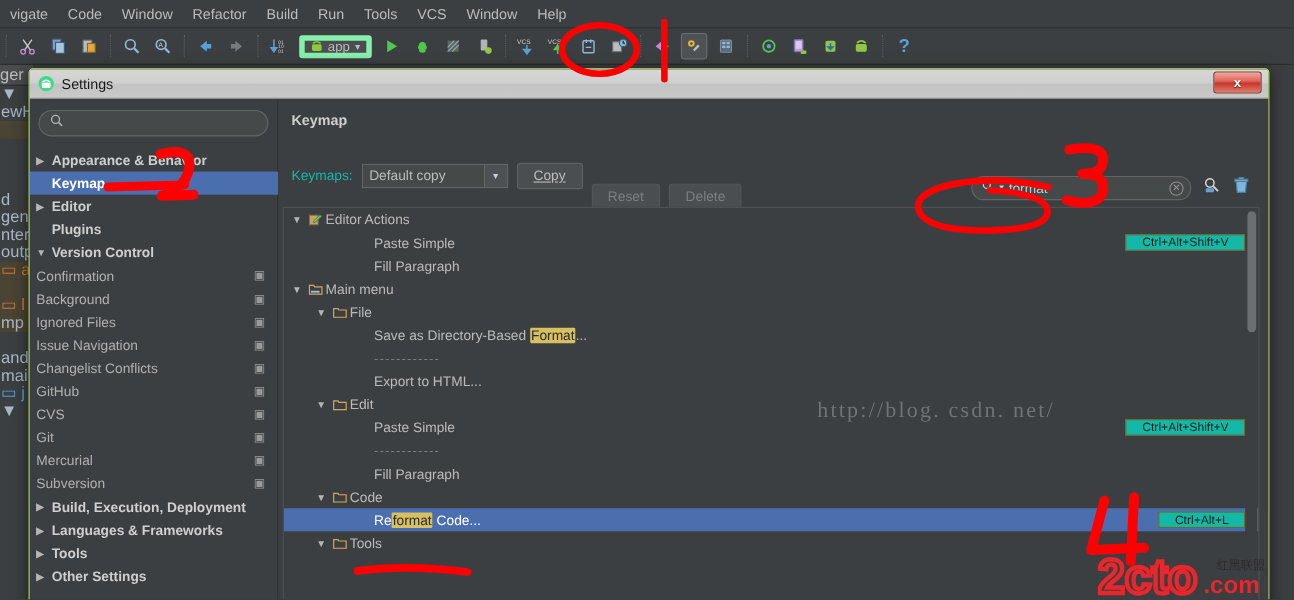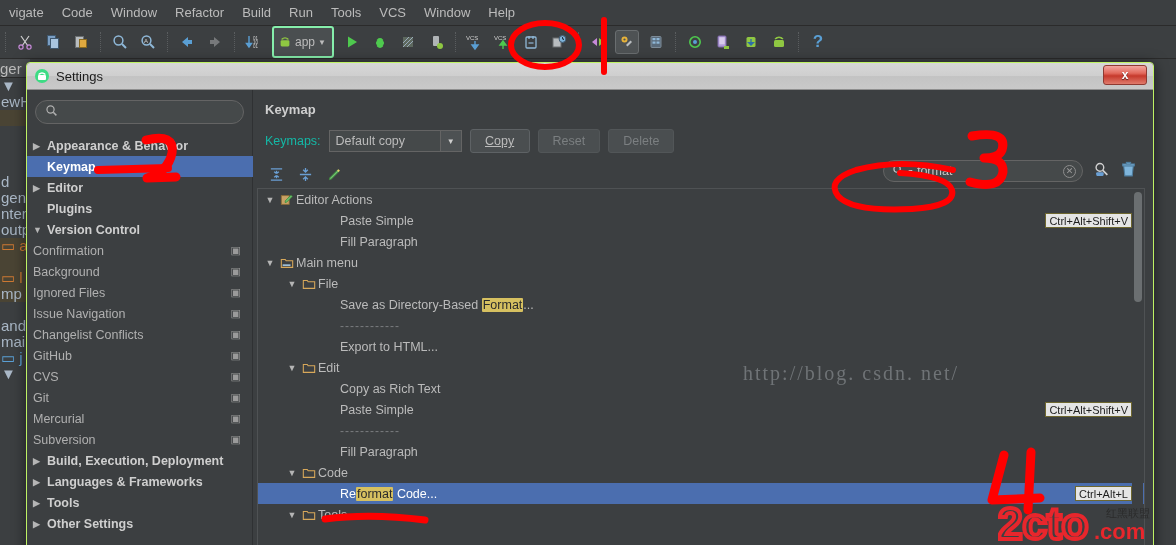--- a/index.html
+++ b/index.html
@@ -37,21 +37,21 @@
     border-bottom: 1px solid #2b2b2b;
   }
   .tb-sep { width: 1px; height: 20px; border-left: 1px dotted #5a5d5f; margin: 0 5px; }
   .tb-ico {
     width: 22px; height: 22px; margin: 0 3px;
     display: flex; align-items: center; justify-content: center;
     font-size: 13px; color: #a9b7c6; position: relative;
   }
   .tb-ico svg { display: block; }
   .tb-combo {
-    height: 32px; min-width: 62px; border: 2px solid #86efac; border-radius: 3px;
+    height: 21px; min-width: 62px; border: 5px solid #86efac; border-radius: 3px;
     background: #4a4e50; display: flex; align-items: center; gap: 3px;
     padding: 0 4px; margin: 0 4px; color: #bbbbbb; font-size: 12px;
   }
   .tb-ico.boxed {
     border: 1px solid #6a6e70; background: #4e5254; border-radius: 3px;
     width: 24px; height: 24px;
   }
 
   
   .ide-left {
@@ -140,21 +140,21 @@
     position: absolute; right: 0; top: 0; width: 21px; height: 20px;
     background: #4d5153; border-left: 1px solid #646464;
     display: flex; align-items: center; justify-content: center;
     font-size: 8px; color: #cfcfcf;
   }
   .pbtn {
     height: 24px; min-width: 60px; padding: 0 14px; border: 1px solid #5e6265;
     border-radius: 3px; background: #4a4e50; color: #bbbbbb; font-size: 12.5px;
     display: flex; align-items: center; justify-content: center;
   }
-  .pbtn.disabled { color: #7b7f81; border-color: #525658; }
+  .pbtn.disabled { color: #7b7f81; border-color: #525658; margin-top: 38px; }
   .pbtn u { text-decoration: underline; }
 
   .mini-tools { margin-top: 14px; display: flex; align-items: center; gap: 14px; height: 18px; padding-left: 4px;}
 
   .search-wrap {
     position: absolute; right: 18px; top: 70px;
     display: flex; align-items: center; gap: 10px;
   }
   .search-box {
     width: 200px; height: 22px; border: 1px solid #646464; border-radius: 11px;
@@ -177,22 +177,22 @@
     height: 21px; display: flex; align-items: center; font-size: 12.5px;
     color: #bbbbbb; position: relative; white-space: nowrap;
   }
   .trow.selected { background: #4b6eaf; color: #ffffff; }
   .trow .tw { width: 16px; text-align: center; font-size: 9px; color: #b5b5b5; }
   .trow .ticon { width: 18px; display: flex; align-items: center; justify-content: center; }
   .hl { background: #d6c060; color: #2b2b2b; padding: 0 1px; border-radius: 1px; }
   .sep-dash { color: #7a7d7f; letter-spacing: 1px; font-size: 12px; }
   .shortcut {
     position: absolute; right: 12px; top: 3px; height: 15px;
-    background: #e5e5e5; color: #1e1e1e; font-size: 11px;
-    padding: 0 3px; display: flex; align-items: center; border: 1px solid #6e672f;
+    background: #14b8a6; color: #1e1e1e; font-size: 11px;
+    padding: 0 14px; display: flex; align-items: center; border: 1px solid #6e672f;
   }
 
   .vscroll {
     position: absolute; right: 1px; top: 1px; width: 11px; bottom: 1px; background: #3c3f41;
   }
   .vthumb { position: absolute; left: 2px; top: 2px; width: 8px; height: 110px; background: #6b6f71; border-radius: 4px; }
 
   .watermark {
     position: absolute; left: 490px; top: 272px;
     color: #6f7376; font-size: 20px; letter-spacing: 2px;
@@ -661,23 +661,20 @@
           <div class="trow" style="padding-left:26px;">
             <span class="tw">▼</span>
             <span class="ticon">
               <svg width="14" height="14" viewBox="0 0 16 16">
                   <path d="M1.5 4 L6 4 L7 5.5 L14.5 5.5 L14.5 13 L1.5 13 Z" fill="none" stroke="#d8a85a" stroke-width="1.2"></path>
                 </svg>
             </span>
             <span>Edit</span>
           </div>
 
-          <div class="trow" style="padding-left:82px;">
-            <span>Copy as Rich Text</span>
-          </div>
 
           <div class="trow" style="padding-left:82px;">
             <span>Paste Simple</span>
             <span class="shortcut">Ctrl+Alt+Shift+V</span>
           </div>
 
           <div class="trow" style="padding-left:82px;">
             <span class="sep-dash">------------</span>
           </div>
 

